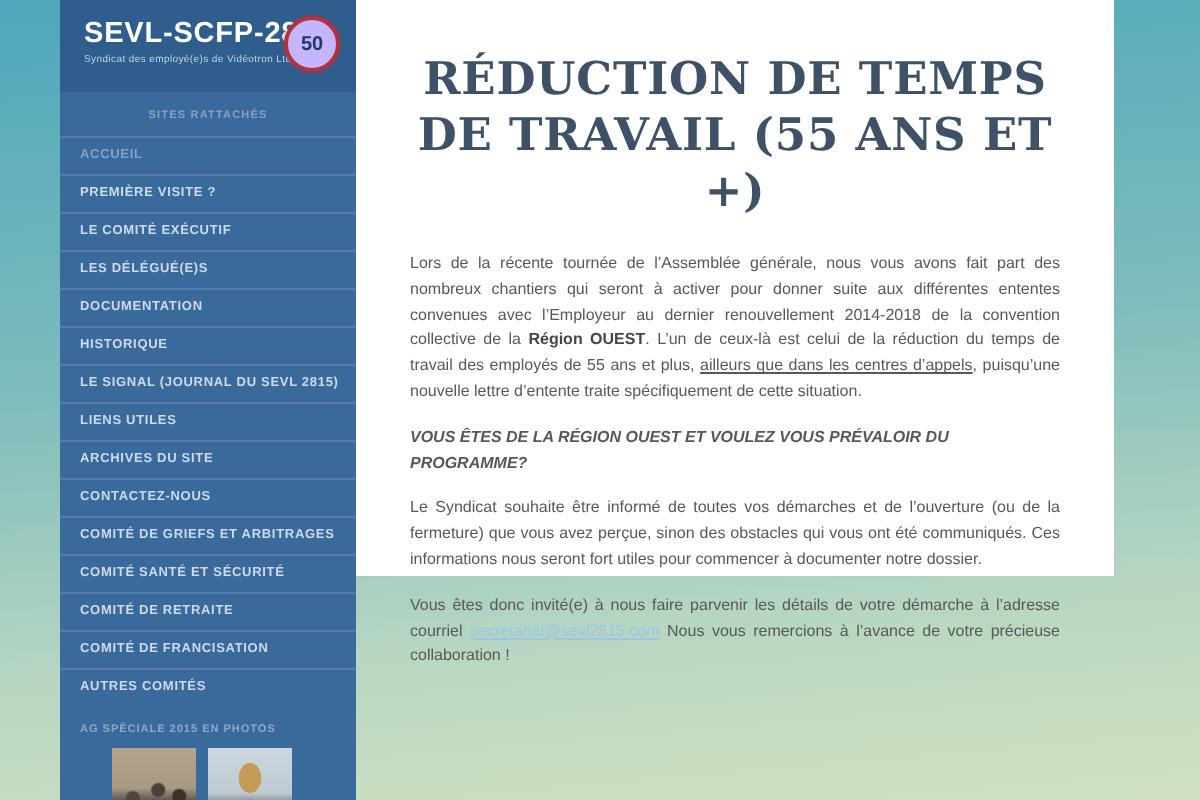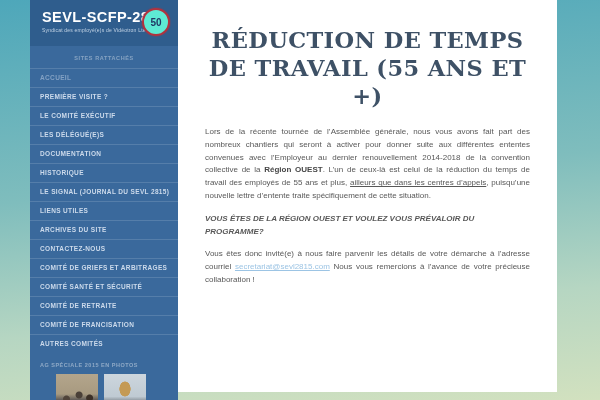--- a/index.html
+++ b/index.html
@@ -14,21 +14,21 @@
     background:#3a699c;color:#fff;
   }
   .sb-header{
     position:relative;height:46px;background:#2f5d8d;
     padding:9px 0 0 12px;box-sizing:border-box;
   }
   .site-title{font-size:14.5px;font-weight:bold;letter-spacing:.4px;color:#ffffff;line-height:16px;}
   .site-subtitle{font-size:5px;color:#c3d4e6;margin-top:2px;letter-spacing:.2px;}
   .badge{
     position:absolute;right:8px;top:8px;width:28px;height:28px;border-radius:50%;
-    background:#5eead4;border:2.5px solid #b1323e;box-sizing:border-box;
+    background:#c4b5fd;border:2.5px solid #b1323e;box-sizing:border-box;
     display:flex;align-items:center;justify-content:center;
     box-shadow:0 0 0 1px rgba(177,50,62,.25);
   }
   .badge span{font-size:10px;font-weight:bold;color:#1f3864;}
   .sb-section-heading{
     text-align:center;font-size:5.5px;letter-spacing:.6px;color:rgba(255,255,255,.38);
     margin-top:9px;text-transform:uppercase;font-weight:bold;
   }
   ul.menu{list-style:none;margin:7px 0 0 0;padding:0;}
   ul.menu li{
@@ -51,21 +51,21 @@
       radial-gradient(circle at 25% 50%, #50443a 0 3px, transparent 4px),
       linear-gradient(180deg,#b3a58c 0%,#a89a80 40%,#3a3a42 58%,#20242d 75%,#8e3039 88%,#1c2028 100%);
   }
   .photo-2{
     background:
       radial-gradient(ellipse 9px 12px at 50% 30%, #c49a55 0 60%, transparent 65%),
       linear-gradient(180deg,#cdd6dd 0%,#bfcad3 45%,#2b2f35 70%,#23262b 100%);
   }
   
   .card{
-    position:absolute;left:178px;top:0;width:379px;height:392px;
+    position:absolute;left:178px;top:0;width:379px;height:288px;
     background:#ffffff;box-sizing:border-box;padding:26px 27px 0 27px;
   }
   .article-title{
     font-family:"DejaVu Serif",serif;font-weight:600;
     font-size:22.5px;line-height:28px;color:#3e5166;
     text-align:center;letter-spacing:.4px;margin:0 0 16px 0;text-transform:uppercase;
   }
   .card p{
     margin:0 0 10px 0;font-size:8px;line-height:12.8px;color:#585858;
     text-align:justify;
@@ -116,16 +116,17 @@
 
 <div class="card">
   <h1 class="article-title">Réduction de temps de travail (55 ans et +)</h1>
 
   <p><span>Lors de la récente tournée de l’Assemblée générale, nous vous avons fait part des nombreux chantiers qui seront à activer pour donner suite aux différentes ententes convenues avec l’Employeur au dernier renouvellement 2014-2018 de la convention collective de la </span><span class="bold">Région OUEST</span><span>. L’un de ceux-là est celui de la réduction du temps de travail des employés de 55 ans et plus, </span><span class="inline-link">ailleurs que dans les centres d’appels</span><span>, puisqu’une nouvelle lettre d’entente traite spécifiquement de cette situation.</span></p>
 
 
   <p class="question">VOUS ÊTES DE LA RÉGION OUEST ET VOULEZ VOUS PRÉVALOIR DU PROGRAMME?</p>
 
 
+  <p>Le Syndicat souhaite être informé de toutes vos démarches et de l’ouverture (ou de la fermeture) que vous avez perçue, sinon des obstacles qui vous ont été communiqués. Ces informations nous seront fort utiles pour commencer à documenter notre dossier.</p>
 
   <p><span>Vous êtes donc invité(e) à nous faire parvenir les détails de votre démarche à l’adresse courriel </span><span class="email-link">secretariat@sevl2815.com</span><span> Nous vous remercions à l’avance de votre précieuse collaboration !</span></p>
 
 </div>
 
 </body></html>

